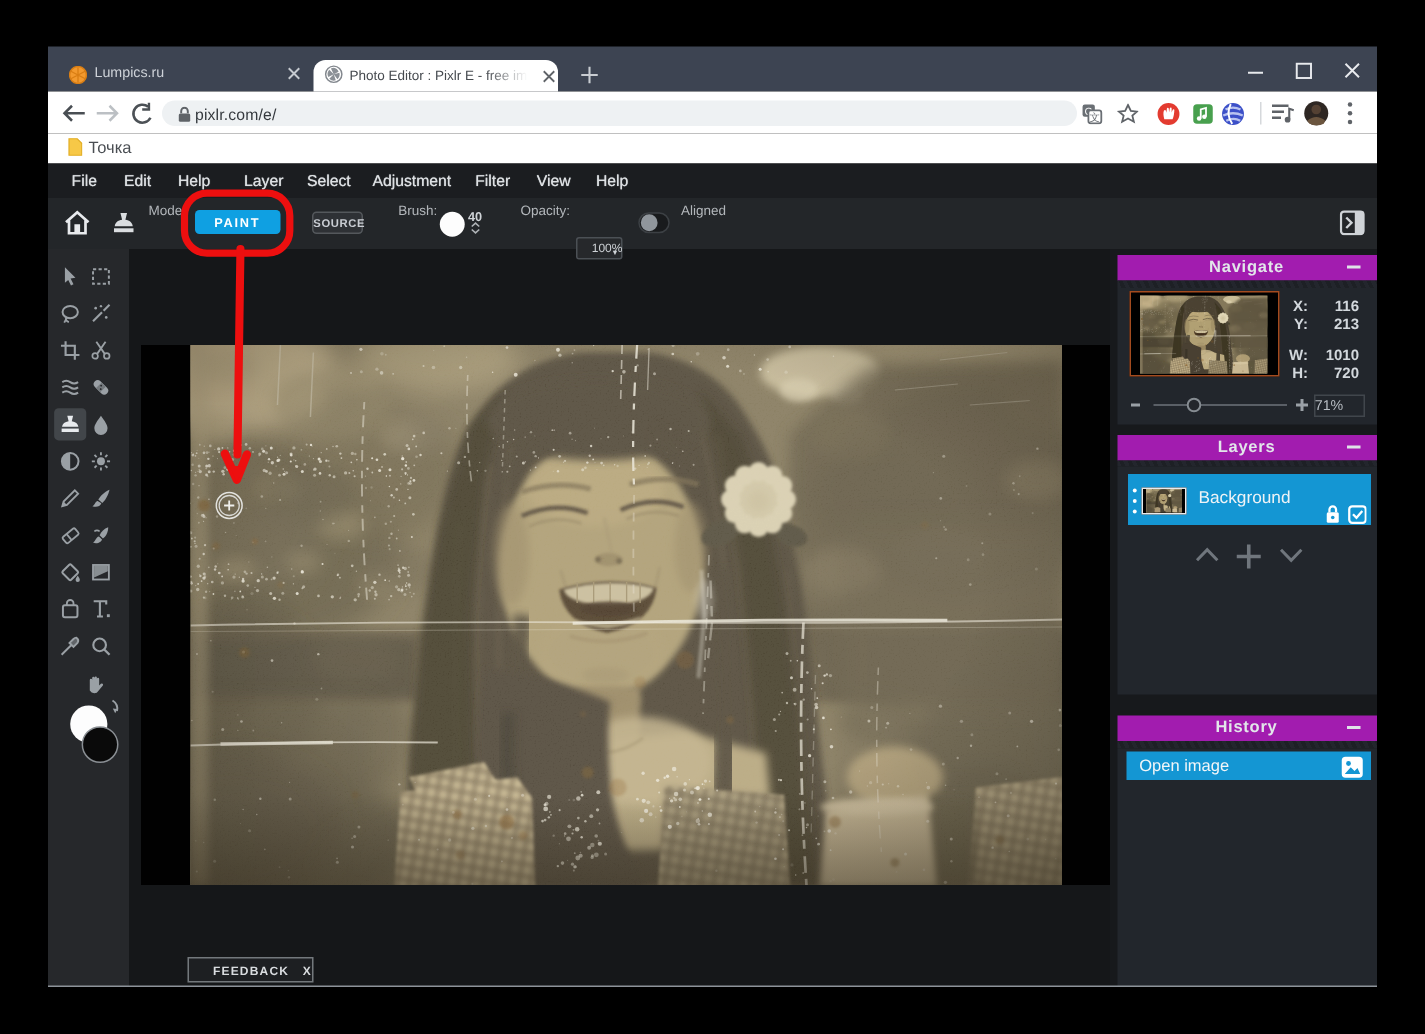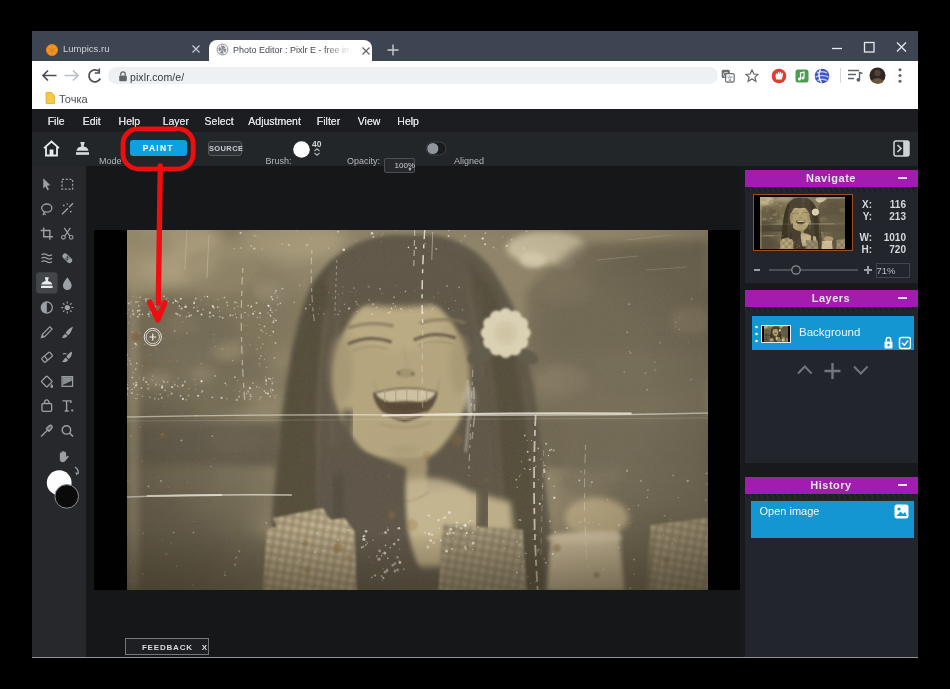--- a/index.html
+++ b/index.html
@@ -10,21 +10,21 @@
 #toolbar{left:32px;top:132px;width:886px;height:34px;background:#232629;}
 #toolscol{left:32px;top:166px;width:54px;height:492px;background:#26282b;}
 #work{left:86px;top:166px;width:654px;height:492px;background:#151719;}
 #rightcol{left:740px;top:166px;width:178px;height:492px;background:#17191c;}
 #botline{left:32px;top:657px;width:886px;height:1.2px;background:#8d939a;z-index:45;}
 .tab2{left:209px;top:40px;width:163px;height:21px;background:#fff;border-radius:8px 8px 0 0;}
 .tabtxt1{left:63px;top:43px;font-size:9.5px;color:#ced2d8;}
 .tabtxt2{left:233px;top:44.5px;font-size:9px;color:#45494e;width:121px;overflow:hidden;white-space:nowrap;
  -webkit-mask-image:linear-gradient(90deg,#000 75%,transparent 98%);}
 .menuitem{top:114.5px;font-size:10.5px;color:#dde0e3;letter-spacing:0px;text-shadow:0 0 0.6px #dde0e3;}
-.tlabel{top:156px;font-size:9px;color:#b3b7bb;}
+.tlabel{top:135px;font-size:9px;color:#b3b7bb;}
 #paintbtn{left:129.7px;top:140.3px;width:57px;height:16px;background:#0fa0e2;border-radius:3px;
  color:#fff;font-size:8.5px;font-weight:bold;letter-spacing:1.2px;text-align:center;line-height:16.5px;}
 #srcbtn{left:207.9px;top:141.3px;width:34.5px;height:14.5px;background:#2e3135;border:1px solid #54585c;
  border-radius:3px;color:#c9cdd3;font-size:7.5px;font-weight:bold;letter-spacing:0.4px;text-align:center;line-height:14.5px;box-sizing:border-box;}
 #opacbox{left:383.5px;top:141.5px;width:31.5px;height:15px;background:#26282b;border:1px solid #4b5055;
  border-radius:2px;box-sizing:border-box;color:#ced2d6;font-size:8px;text-align:left;line-height:13.5px;padding-left:10px;margin-top:16px;}
 .phead{left:744.5px;width:173px;height:17px;background:#a21caf;color:#e2e6ea;font-weight:bold;
  font-size:11px;letter-spacing:0.5px;text-align:center;line-height:17.5px;}
 .phatch{left:744.5px;width:173px;height:4.5px;background:repeating-linear-gradient(65deg,#23262d 0 2.5px,#1d2025 2.5px 5px);}
 .pbody{left:744.5px;width:173px;background:#22262c;}
@@ -1313,21 +1313,21 @@
 <path d="M19 6.8 L21.3 9.2 L25.2 4.6" fill="none" stroke="#fff" stroke-width="1.5"></path>
   </svg>
 <svg class="abs" style="left:790px;top:360px" width="85" height="20" viewBox="0 0 85 20">
 <path d="M8 13.5 L14.8 6.5 L21.6 13.5" fill="none" stroke="#70767d" stroke-width="2"></path>
 <path d="M42.5 3 V19 M34.5 11 H50.5" stroke="#70767d" stroke-width="2.4"></path>
 <path d="M64 6.5 L70.8 13.5 L77.6 6.5" fill="none" stroke="#70767d" stroke-width="2"></path>
   </svg>
 <div class="abs phead" style="top:477px">History<span class="pminus"></span></div>
 <div class="abs phatch" style="top:494px"></div>
 <div class="abs pbody" style="top:498.5px;height:159px"></div>
-<div class="abs" style="left:750.5px;top:501px;width:163px;height:37px;background:#1496d3;
+<div class="abs" style="left:750.5px;top:501px;width:163px;height:19px;background:#1496d3;
 color:#f2f6f8;font-size:11px;line-height:20.5px;padding-left:9px;box-sizing:border-box">Open image</div>
 <svg class="abs" style="left:894px;top:504px" width="15" height="15" viewBox="0 0 15 15">
 <rect x="0.5" y="0.5" width="14" height="14" rx="2.5" fill="#fff"></rect>
 <circle cx="5" cy="5" r="1.6" fill="#1496d3"></circle>
 <path d="M2.5 12 L6.5 7.5 L9 10 L11 8 L12.8 12 Z" fill="#1496d3"></path>
   </svg>
 <div class="abs" id="feedback">FEEDBACK&nbsp;&nbsp;&nbsp;X</div>
 <svg class="abs" id="annot" width="950" height="689" viewBox="0 0 950 689">
 <circle cx="152.8" cy="337" r="8.6" fill="none" stroke="#e3e3df" stroke-width="1"></circle>
 <circle cx="152.8" cy="337" r="6.7" fill="none" stroke="#d8d8d4" stroke-width="0.9"></circle>

